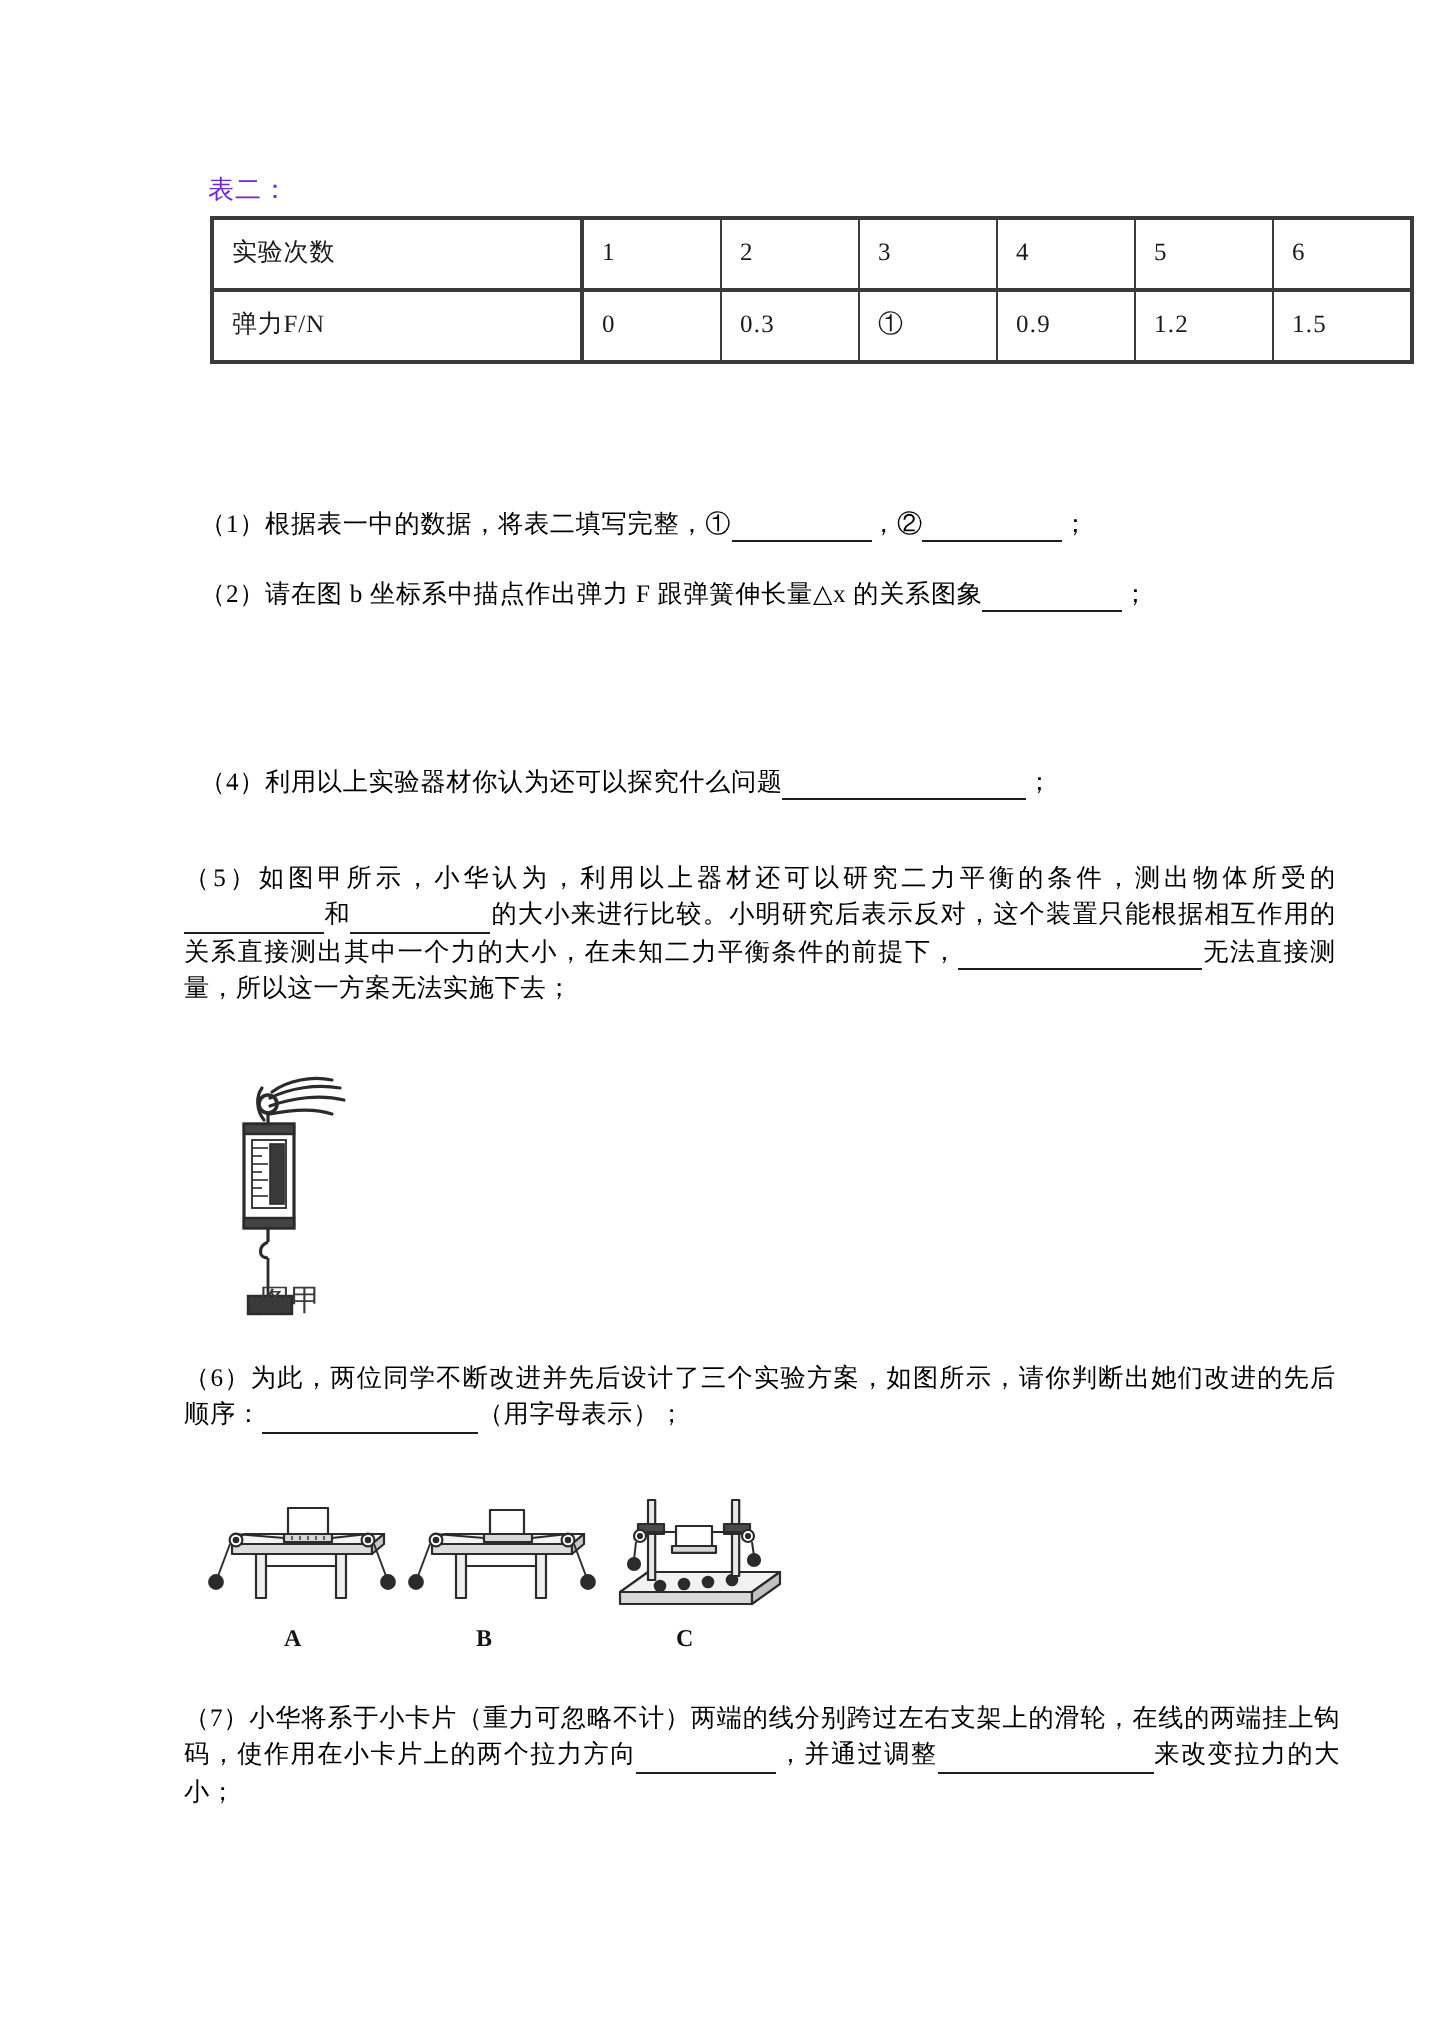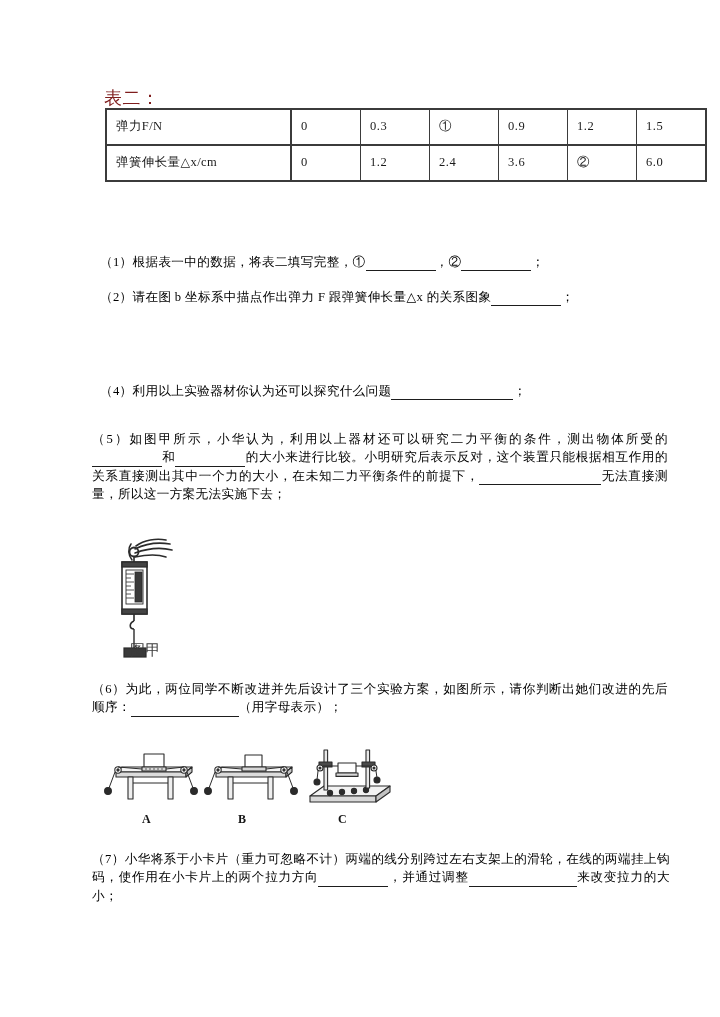--- a/index.html
+++ b/index.html
@@ -16,23 +16,23 @@
     font-family: "Liberation Serif", "DejaVu Serif", serif;
     color: #1a1a1a;
     overflow: hidden;
   }
 
   
   .table-caption {
     position: absolute;
     left: 104px;
     top: 86px;
-    font-size: 18px;
+    font-size: 13px;
     letter-spacing: 0.5px;
-    color: #7f1d1d;
+    color: #6d28d9;
   }
 
   
   .data-table {
     position: absolute;
     left: 105px;
     top: 108px;
     width: 468px;
     border-collapse: collapse;
     table-layout: fixed;
@@ -154,36 +154,36 @@
 </head>
 <body>
 
 <div class="page">
 
   <div class="table-caption">表二：</div>
 
   <table class="data-table">
     <tbody>
       <tr>
+        <td class="label-cell">实验次数</td>
+        <td class="val-cell">1</td>
+        <td class="val-cell">2</td>
+        <td class="val-cell">3</td>
+        <td class="val-cell">4</td>
+        <td class="val-cell">5</td>
+        <td class="val-cell">6</td>
+      </tr>
+      <tr>
         <td class="label-cell">弹力F/N</td>
         <td class="val-cell">0</td>
         <td class="val-cell">0.3</td>
         <td class="val-cell circ">①</td>
         <td class="val-cell">0.9</td>
         <td class="val-cell">1.2</td>
         <td class="val-cell">1.5</td>
-      </tr>
-      <tr>
-        <td class="label-cell">弹簧伸长量△x/cm</td>
-        <td class="val-cell">0</td>
-        <td class="val-cell">1.2</td>
-        <td class="val-cell">2.4</td>
-        <td class="val-cell">3.6</td>
-        <td class="val-cell circ">②</td>
-        <td class="val-cell">6.0</td>
       </tr>
     </tbody>
   </table>
 
   <div class="q" id="q1">
     <span>（1）根据表一中的数据，将表二填写完整，①</span><span class="blank b-m"></span><span>，②</span><span class="blank b-m"></span><span>；</span>
   </div>
 
   <div class="q" id="q2">
     <span>（2）请在图 b 坐标系中描点作出弹力 F 跟弹簧伸长量△x 的关系图象</span><span class="blank b-m"></span><span>；</span>

